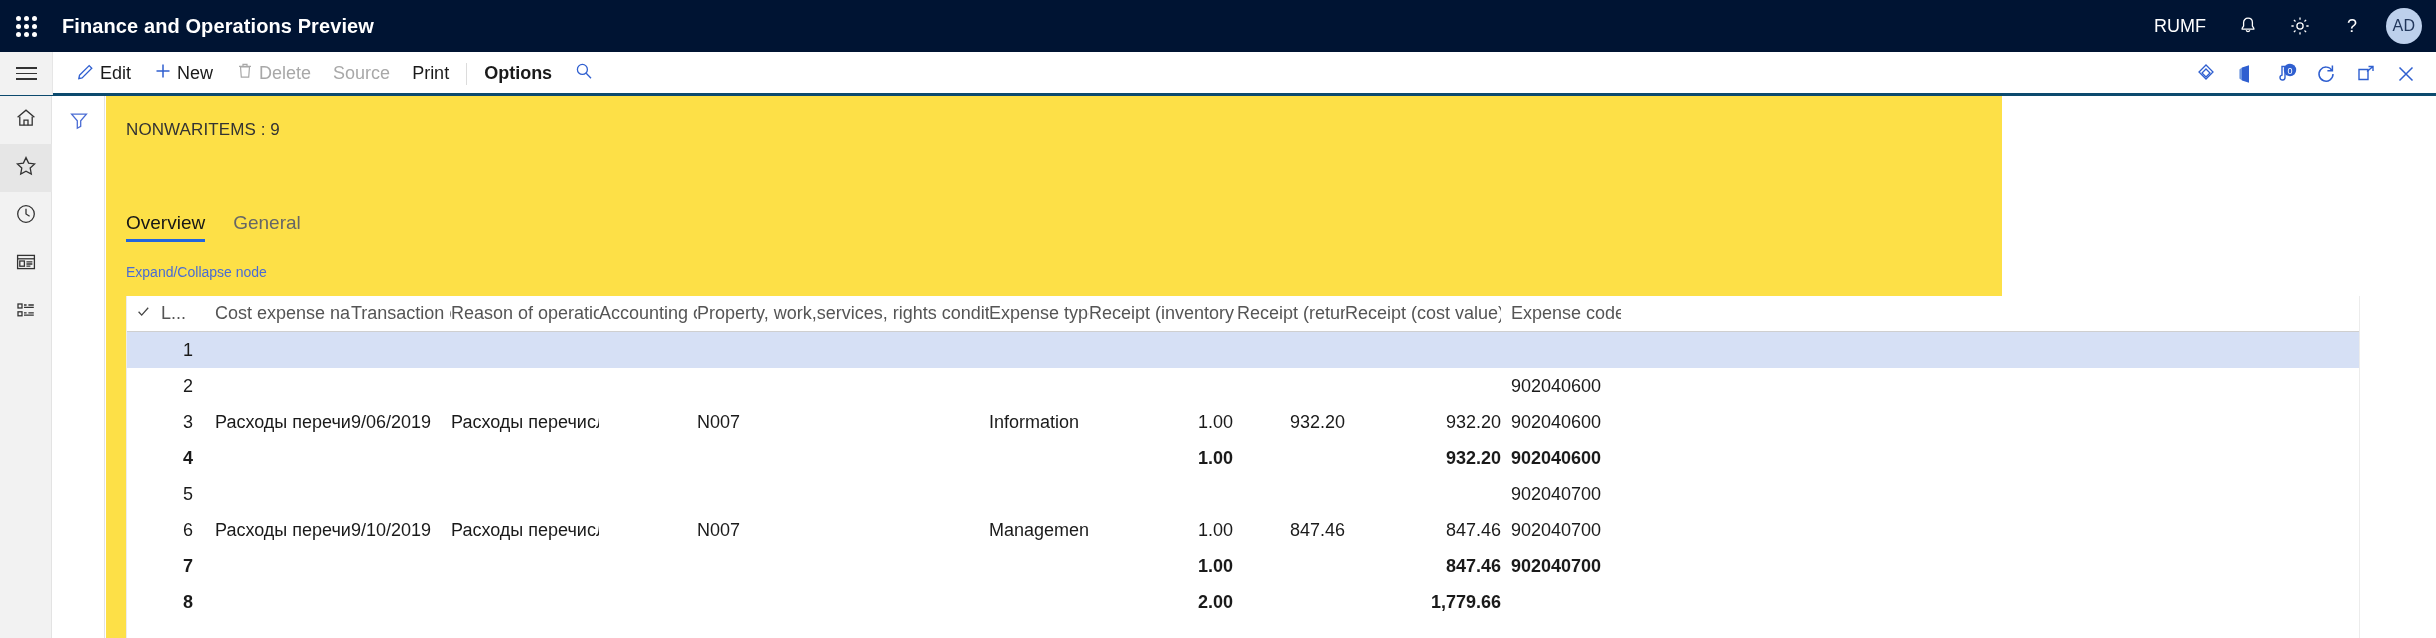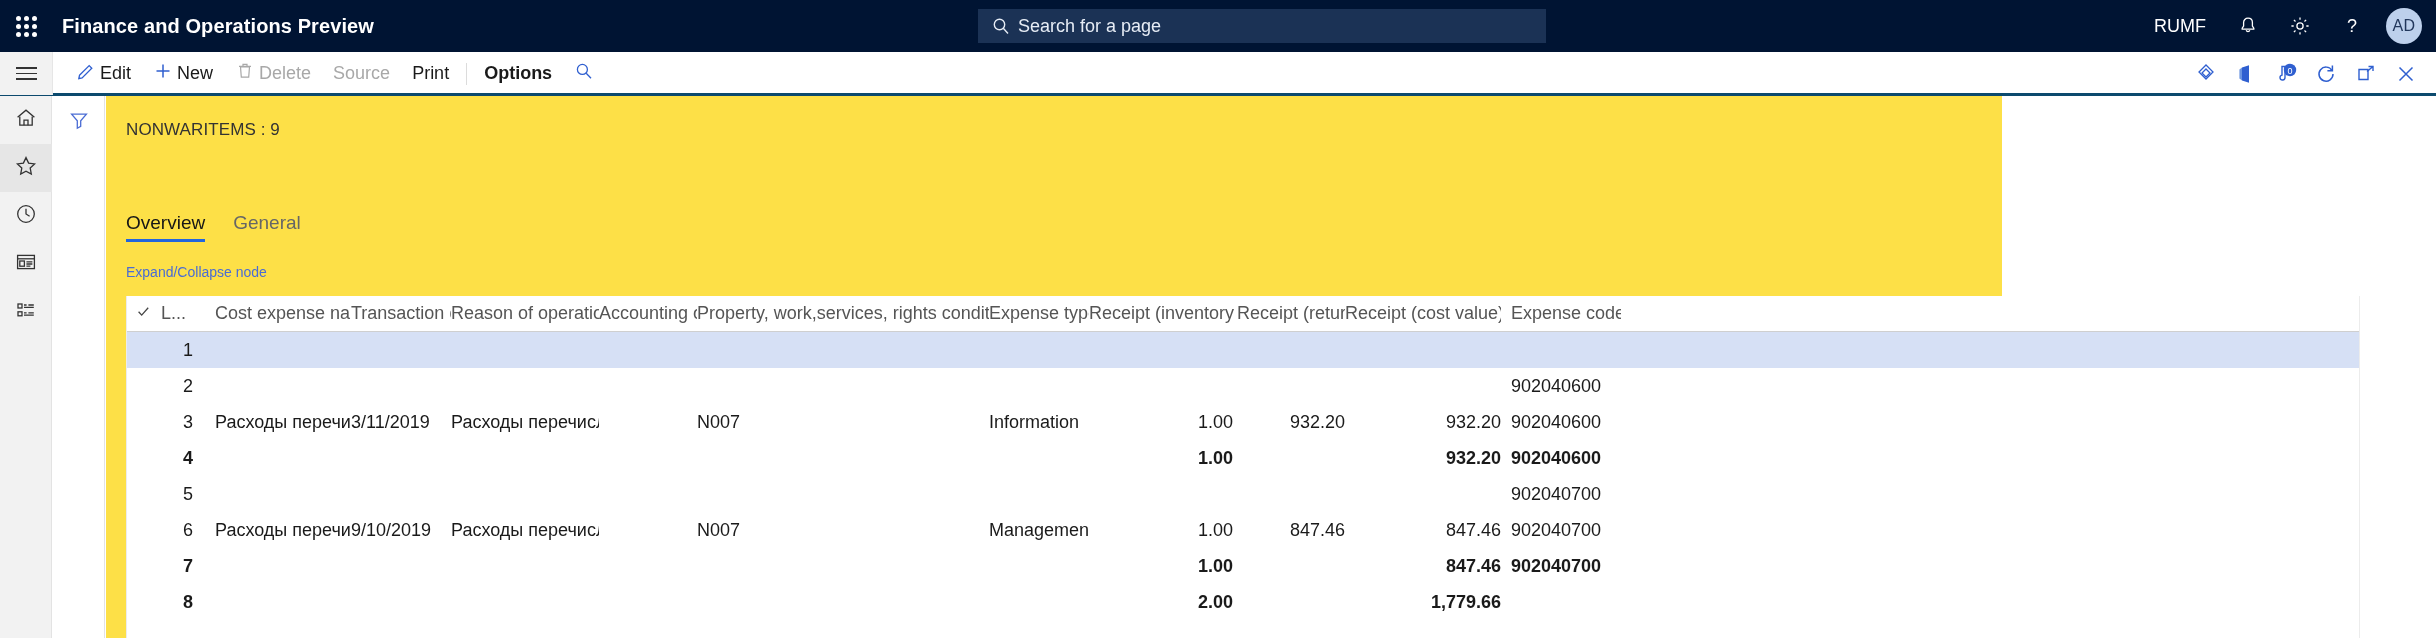--- a/index.html
+++ b/index.html
@@ -243,29 +243,20 @@
         <i></i>
         <i></i>
         <i></i>
         <i></i>
         <i></i>
         <i></i>
     </div>
   </div>
   <div class="app-title">Finance and Operations Preview</div>
 
-  <div class="search-wrap">
-    <span class="mag">
-      <svg width="18" height="18" viewBox="0 0 18 18">
-          <circle cx="7.5" cy="7.5" r="5.2" fill="none" stroke="#e6ecf5" stroke-width="1.4"></circle>
-          <line x1="11.3" y1="11.3" x2="16" y2="16.5" stroke="#e6ecf5" stroke-width="1.4"></line>
-        </svg>
-    </span>
-    <span class="search-placeholder">Search for a page</span>
-  </div>
 
   <div class="top-right">
     <div class="company">RUMF</div>
     <div class="top-icon">
       <svg width="22" height="22" viewBox="0 0 22 22">
           <path d="M11 3.2c-2.6 0-4.4 1.9-4.4 4.4v3.5L5.2 13.2v.9h11.6v-.9l-1.4-2.1V7.6c0-2.5-1.8-4.4-4.4-4.4z" fill="none" stroke="#fff" stroke-width="1.3"></path>
           <path d="M9.2 15.2a1.9 1.9 0 0 0 3.6 0" fill="none" stroke="#fff" stroke-width="1.3"></path>
         </svg>
     </div>
     <div class="top-icon">
@@ -501,21 +492,21 @@
           <div class="gc c-etype"></div>
           <div class="gc c-qty"></div>
           <div class="gc c-price"></div>
           <div class="gc c-cost"></div>
           <div class="gc c-code">902040600</div>
         </div>
         <div class="grid-row">
           <div class="gc c-check"></div>
           <div class="gc c-line">3</div>
           <div class="gc c-name">Расходы перечисление</div>
-          <div class="gc c-date">3/11/2019</div>
+          <div class="gc c-date">9/06/2019</div>
           <div class="gc c-reason">Расходы перечисление</div>
           <div class="gc c-acct"></div>
           <div class="gc c-prop">N007</div>
           <div class="gc c-etype">Information</div>
           <div class="gc c-qty">1.00</div>
           <div class="gc c-price">932.20</div>
           <div class="gc c-cost">932.20</div>
           <div class="gc c-code">902040600</div>
         </div>
         <div class="grid-row total">

